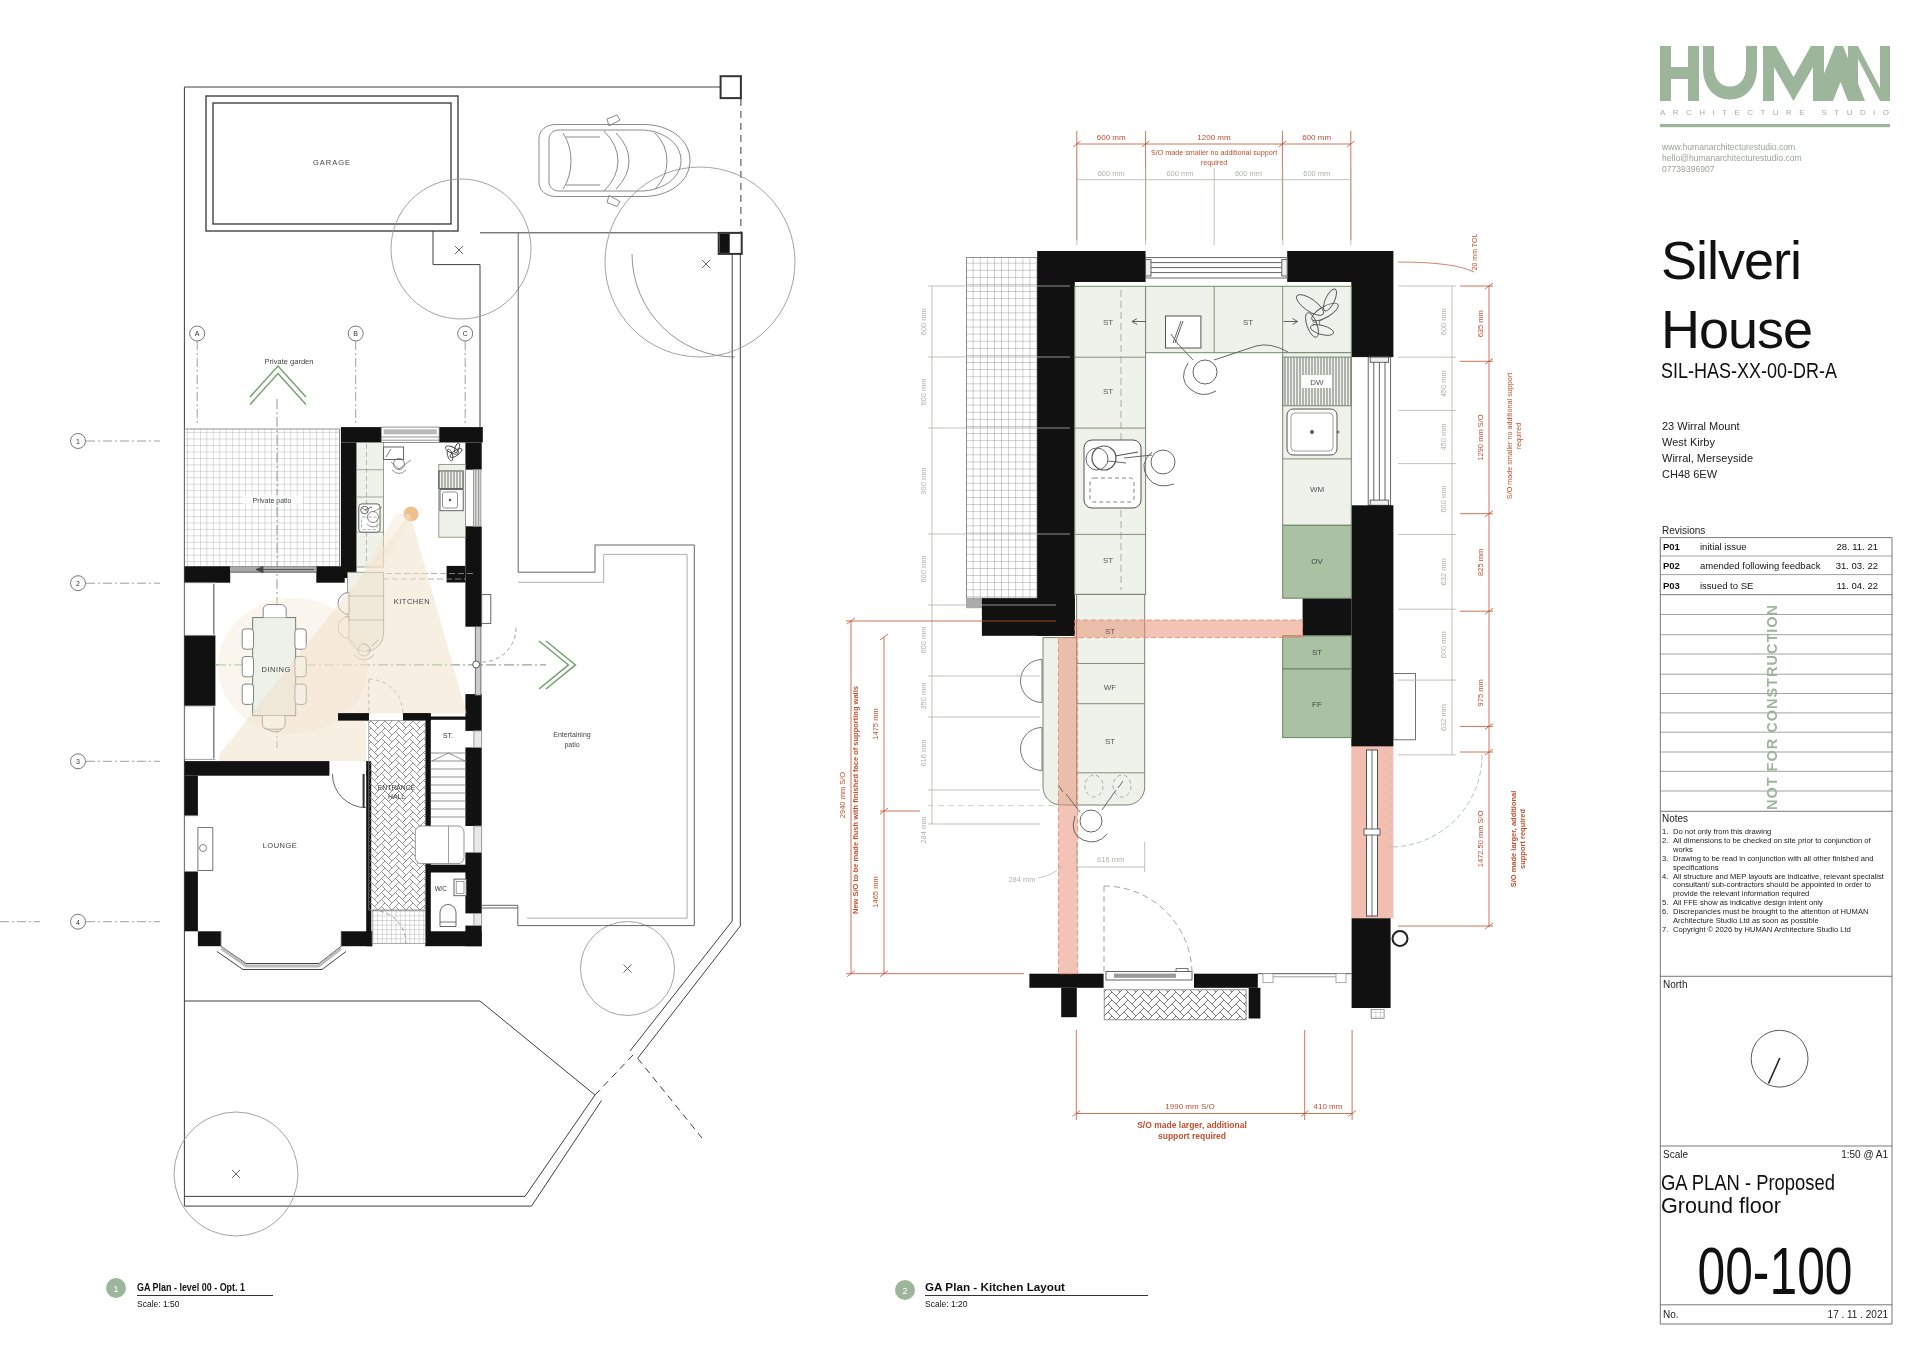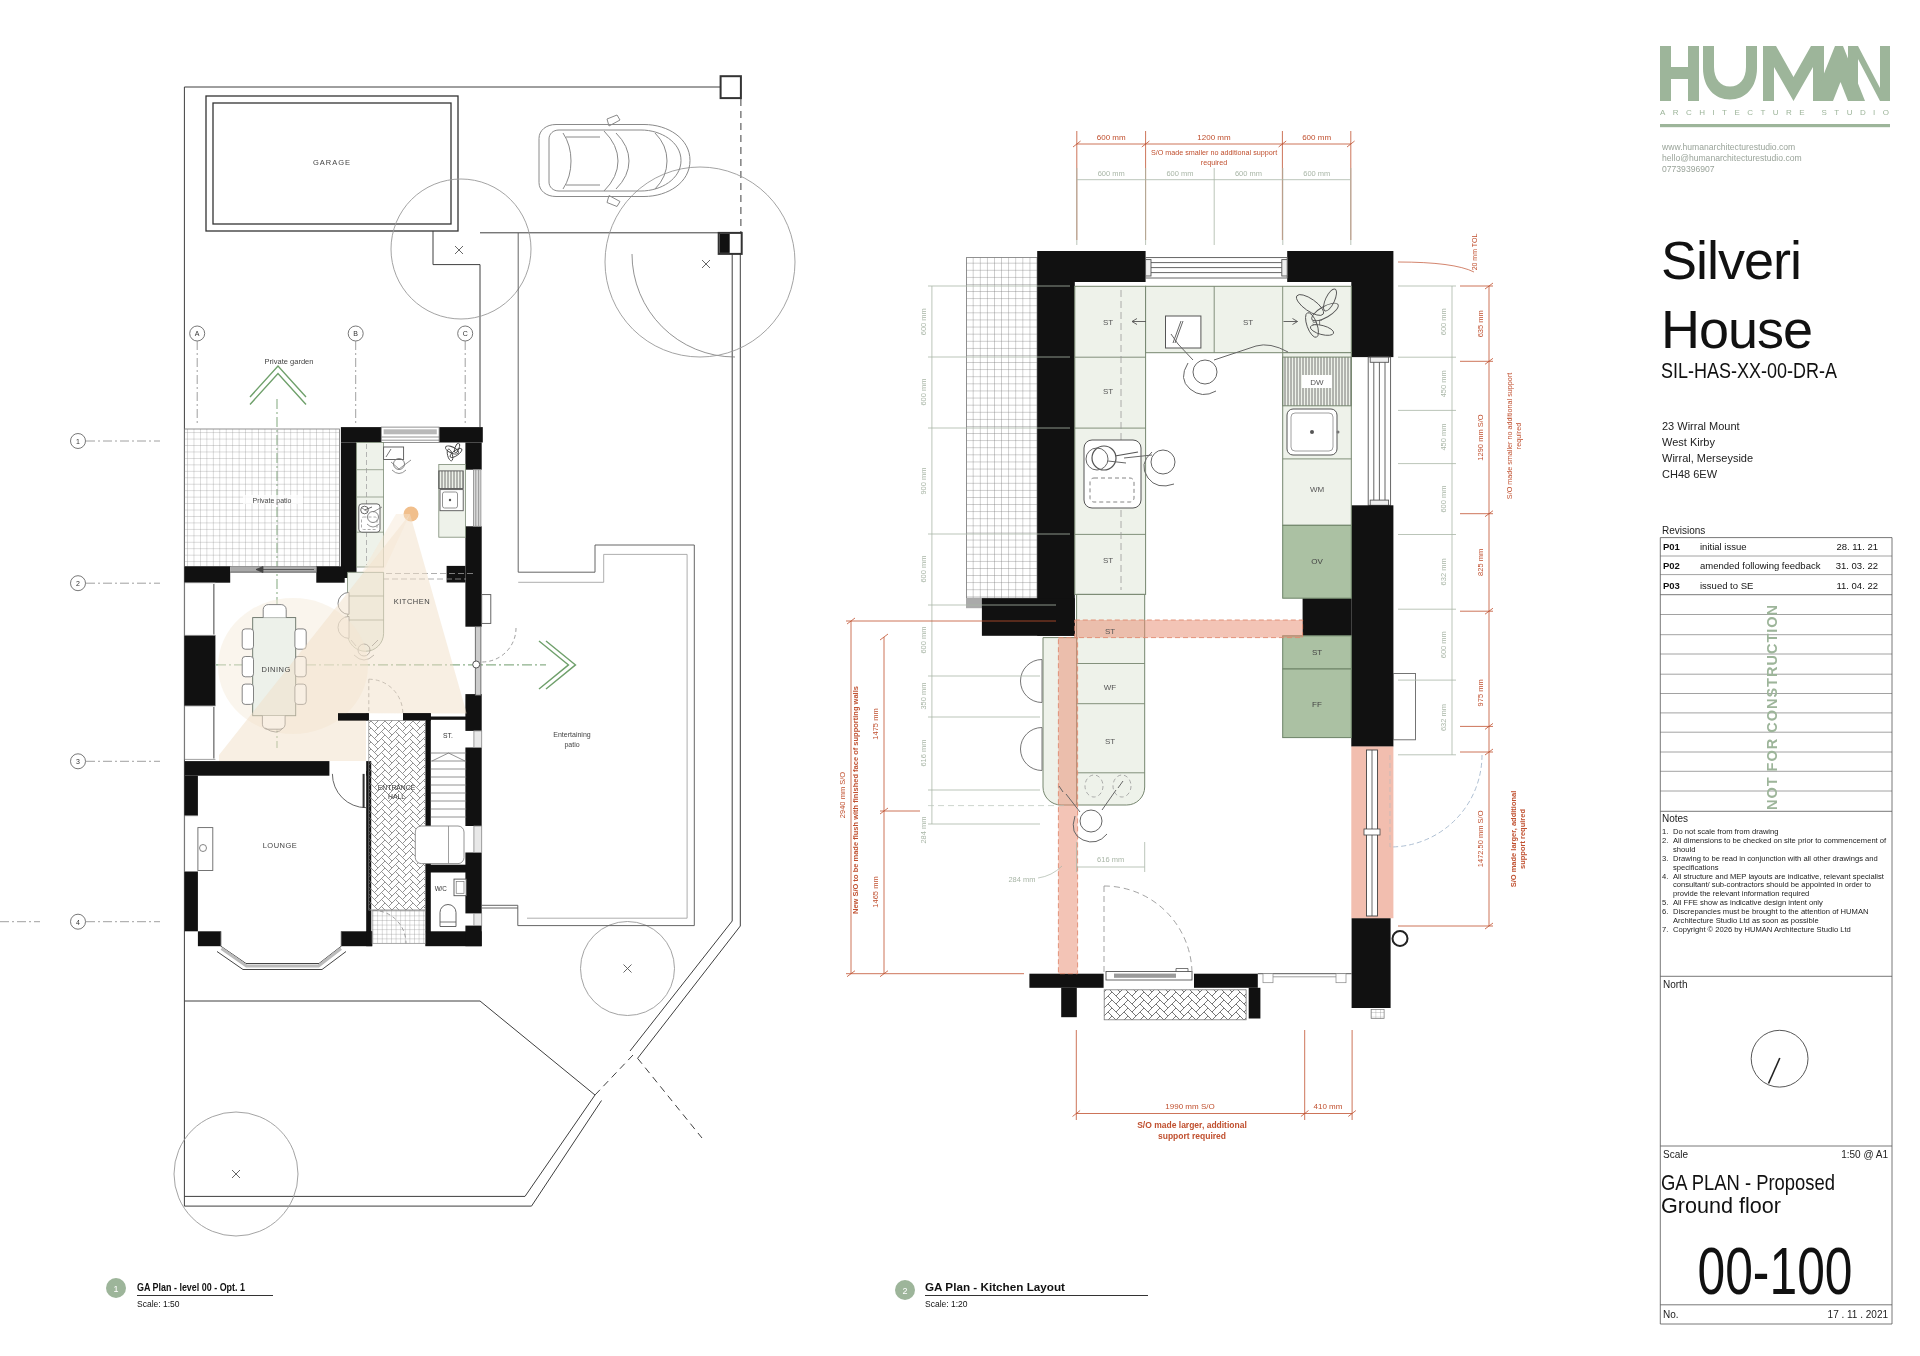--- a/index.html
+++ b/index.html
@@ -793,29 +793,29 @@
 <line x1="925" y1="1295.5" x2="1148" y2="1295.5" stroke="#333" stroke-width="1"></line>
 <text x="925" y="1307" font-size="8.5" fill="#111">Scale:  1:20</text>
 </g>
 </svg>
 
 <div class="t" style="left:1662px;top:828px;width:226px;font-size:7.6px;line-height:8.9px;color:#222;">
 <table style="border-collapse:collapse;font-size:7.6px;line-height:8.9px;">
 <tbody>
           <tr>
             <td style="vertical-align:top;width:11px;padding:0">1.</td>
-            <td style="padding:0">Do not scale from from drawing</td>
+            <td style="padding:0">Do not only from this drawing</td>
           </tr>
 <tr>
             <td style="vertical-align:top;padding:0">2.</td>
-            <td style="padding:0">All dimensions to be checked on site prior to commencement of should</td>
+            <td style="padding:0">All dimensions to be checked on site prior to conjunction of works</td>
           </tr>
 <tr>
             <td style="vertical-align:top;padding:0">3.</td>
-            <td style="padding:0">Drawing to be read in conjunction with all other drawings and specifications</td>
+            <td style="padding:0">Drawing to be read in conjunction with all other finished and specifications</td>
           </tr>
 <tr>
             <td style="vertical-align:top;padding:0">4.</td>
             <td style="padding:0">All structure and MEP layouts are indicative, relevant specialist consultant/ sub-contractors should be appointed in order to provide the relevant information required</td>
           </tr>
 <tr>
             <td style="vertical-align:top;padding:0">5.</td>
             <td style="padding:0">All FFE show as indicative design intent only</td>
           </tr>
 <tr>

